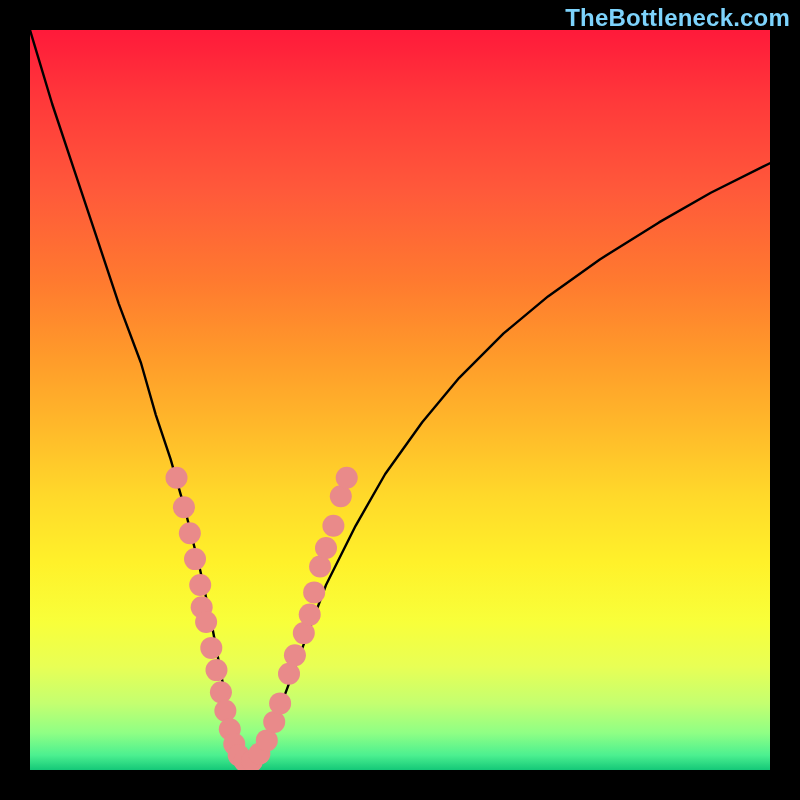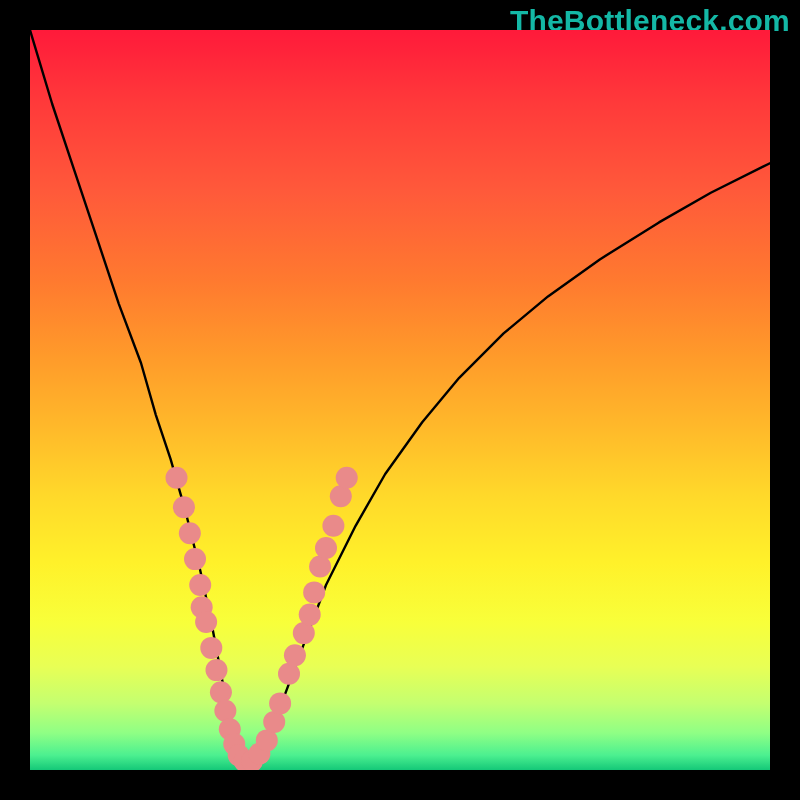--- a/index.html
+++ b/index.html
@@ -14,22 +14,22 @@
   .frame {
     position: relative;
     width: 800px;
     height: 800px;
     background: #000;
   }
   .watermark {
     position: absolute;
     top: 4px;
     right: 10px;
-    color: #14b8a6;
-    font-size: 30px;
+    color: #7dd3fc;
+    font-size: 24px;
     font-weight: 600;
     letter-spacing: 0.2px;
     user-select: none;
   }
   .plot {
     position: absolute;
     left: 30px;
     top: 30px;
     width: 740px;
     height: 740px;

